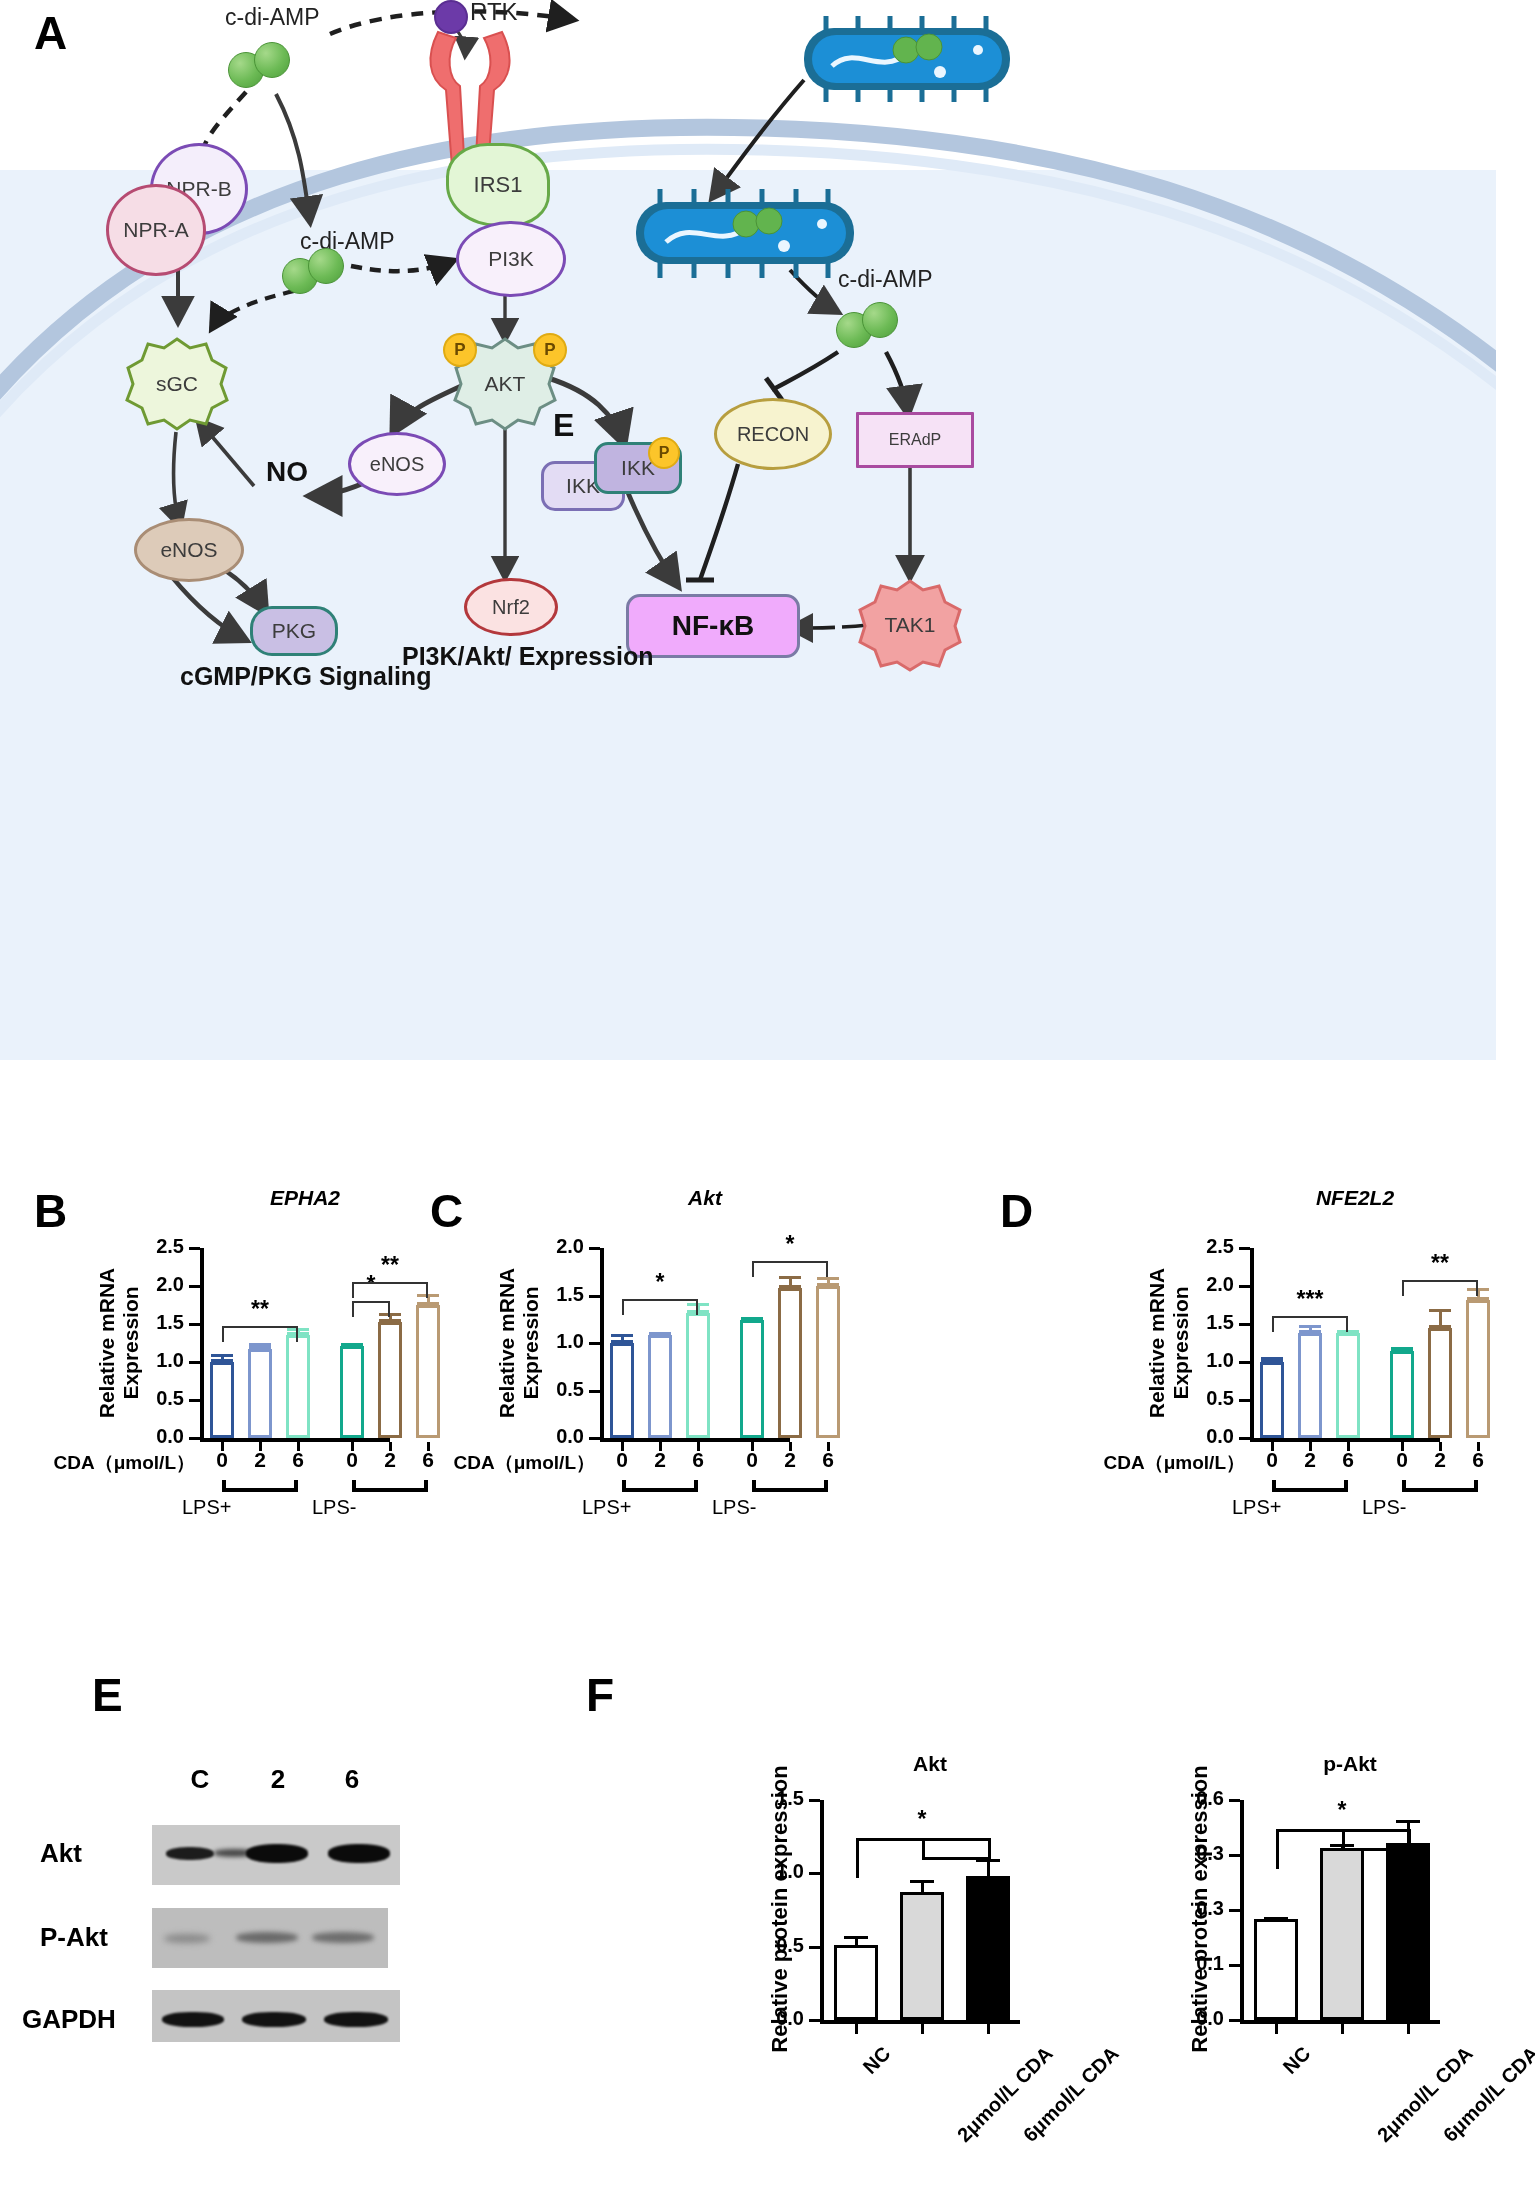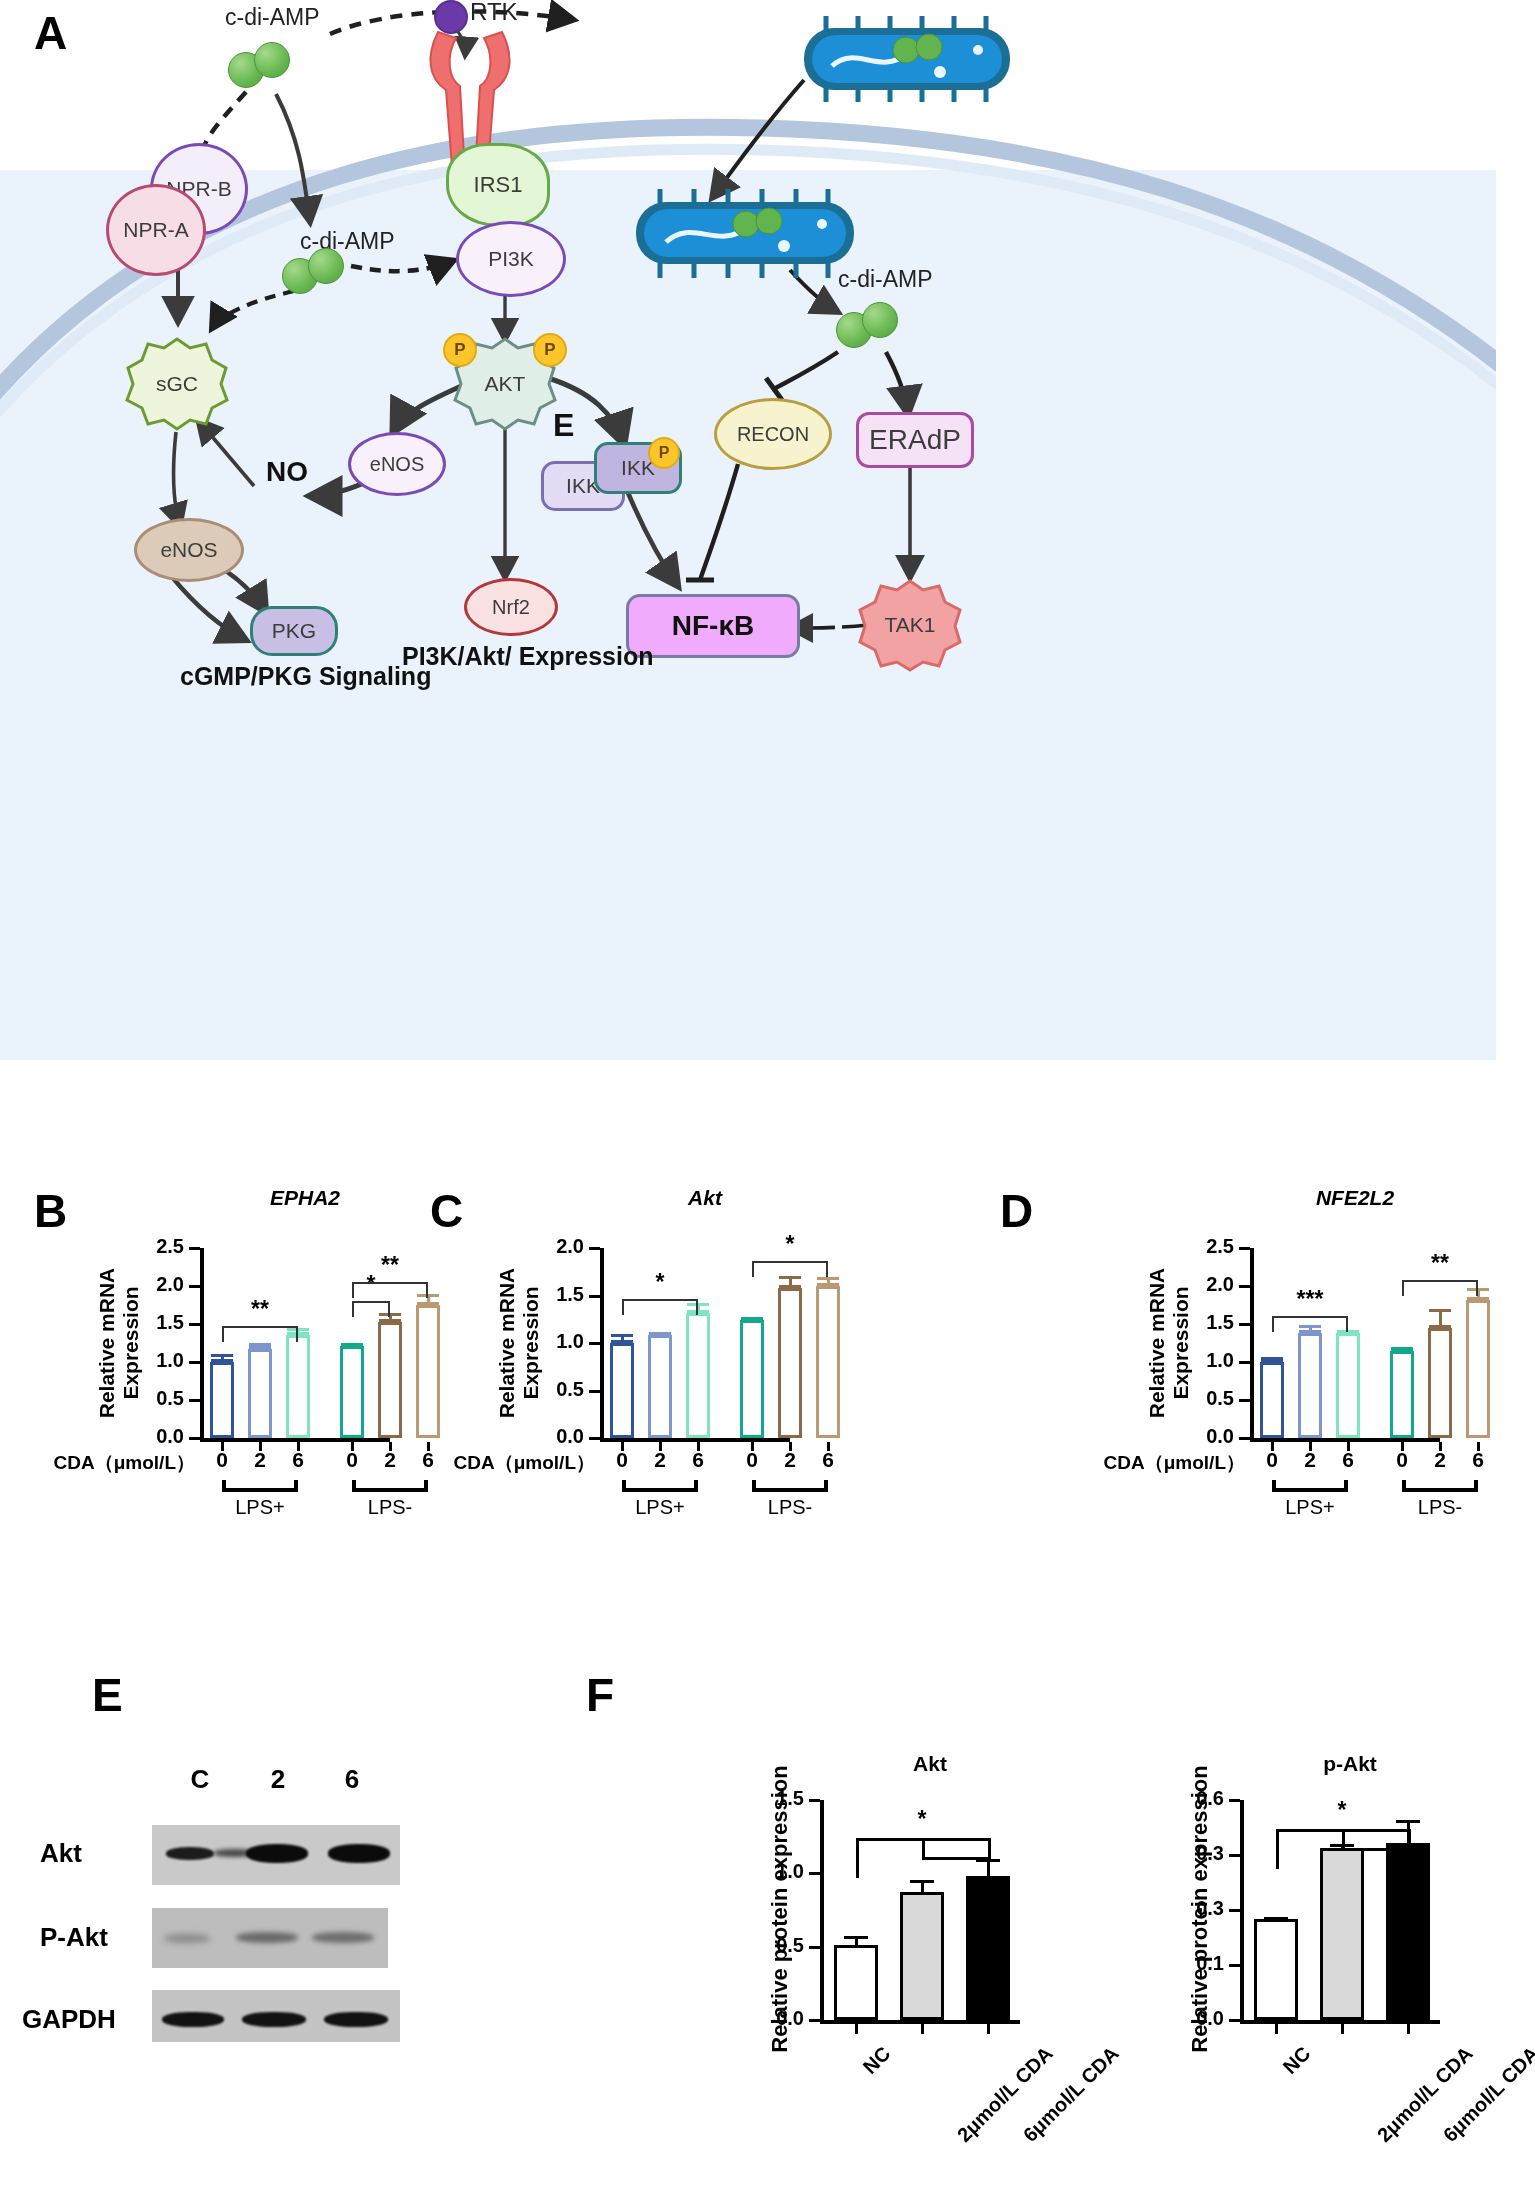--- a/index.html
+++ b/index.html
@@ -33,21 +33,21 @@
         transform:rotate(-90deg);transform-origin:center center;white-space:pre-line;line-height:1.12;}
   .axis-y{position:absolute;background:#000;width:4px;}
   .axis-x{position:absolute;background:#000;height:4px;}
   .ticklab{position:absolute;font-weight:bold;font-size:20px;text-align:right;white-space:nowrap;}
   .bar{position:absolute;bottom:0;background:#fff;box-sizing:border-box;}
   .sigline{position:absolute;border:solid #333;border-width:2px 2px 0 2px;box-sizing:border-box;}
   .sigstar{position:absolute;font-weight:bold;font-size:23px;text-align:center;}
   .xcat{position:absolute;font-weight:bold;font-size:21px;text-align:center;}
   .cdalabel{position:absolute;font-weight:bold;font-size:19px;white-space:nowrap;}
   .grpbrace{position:absolute;border:solid #000;border-width:0 4px 4px 4px;height:12px;box-sizing:border-box;}
-  .grplab{position:absolute;font-size:20px;text-align:center;}
+  .grplab{position:absolute;font-size:20px;text-align:left;}
 
   
   .blotrow{position:absolute;background:#d9d9d9;}
   .blotlab{position:absolute;font-weight:bold;font-size:26px;}
   .lanelab{position:absolute;font-weight:bold;font-size:26px;text-align:center;}
   .band{position:absolute;border-radius:45%;}
 
   
   .fylab{position:absolute;font-weight:bold;font-size:22px;transform:rotate(-90deg);
          transform-origin:center center;white-space:nowrap;}
@@ -197,21 +197,21 @@
   </div>
   <div class="node ell" style="left:648px;top:437px;width:28px;height:28px;background:#fcc52a;border:2px solid #e0ab12;font-size:16px;color:#6b4a00;font-weight:bold;">
     <span>P</span>
   </div>
   <div class="lbl-bold" style="left:553px;top:407px;font-size:32px;">E</div>
 
   <div class="node ell" style="left:714px;top:398px;width:112px;height:66px;background:#f7f3cf;border:3px solid #b79e3f;font-size:20px;">
     <span>RECON</span>
   </div>
 
-  <div class="node rrect" style="left:856px;top:412px;width:112px;height:50px;background:#f6e2f6;border:3px solid #a94ba0;border-radius:13px;font-size:28px;">
+  <div class="node rrect" style="left:856px;top:412px;width:112px;height:50px;background:#f6e2f6;border:3px solid #a94ba0;border-radius:1px;font-size:16px;">
     <span>ERAdP</span>
   </div>
 
   <svg class="abs" style="left:856px;top:578px;" width="108" height="94">
     <path d="M54 3 L67 12 L83 8 L89 24 L104 32 L99 48 L104 64 L89 72 L83 88 L67 84 L54 92 L41 84 L25 88 L19 72 L4 64 L9 48 L4 32 L19 24 L25 8 L41 12 Z" fill="#f2a2a2" stroke="#d96a6a" stroke-width="3"></path>
   </svg>
   <div class="node" style="left:856px;top:578px;width:108px;height:94px;">
     <span>TAK1</span>
   </div>
 

